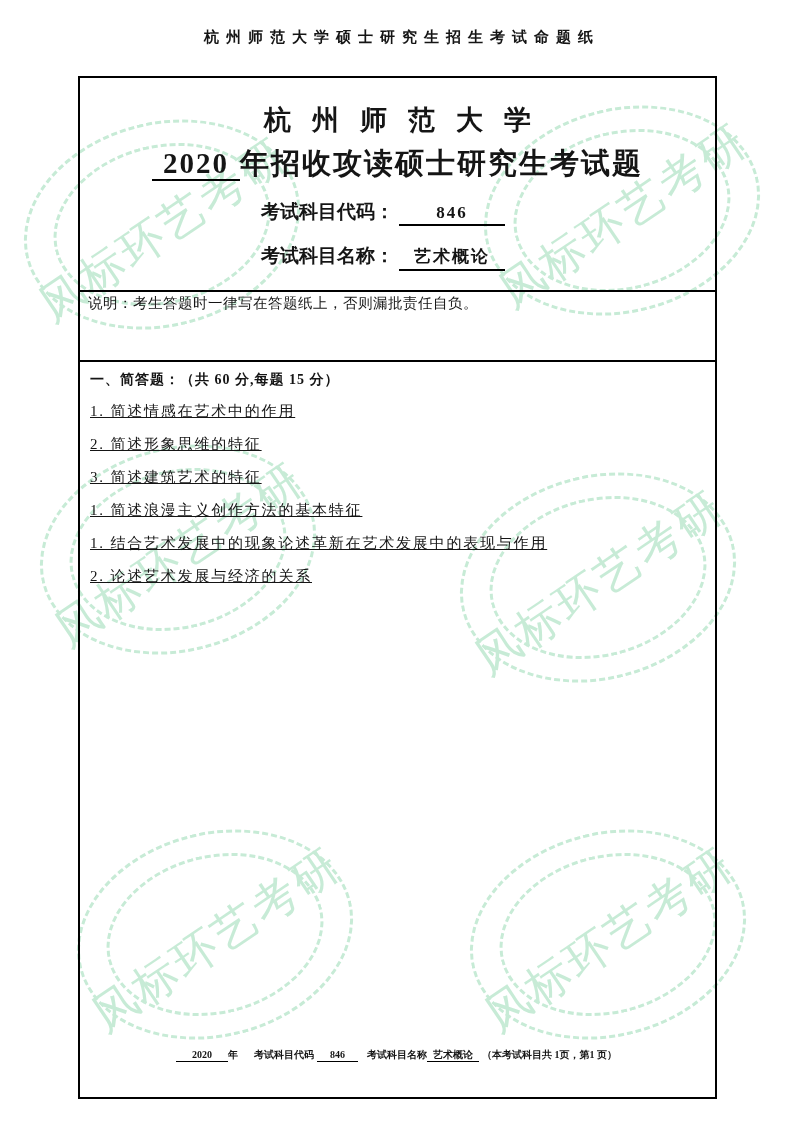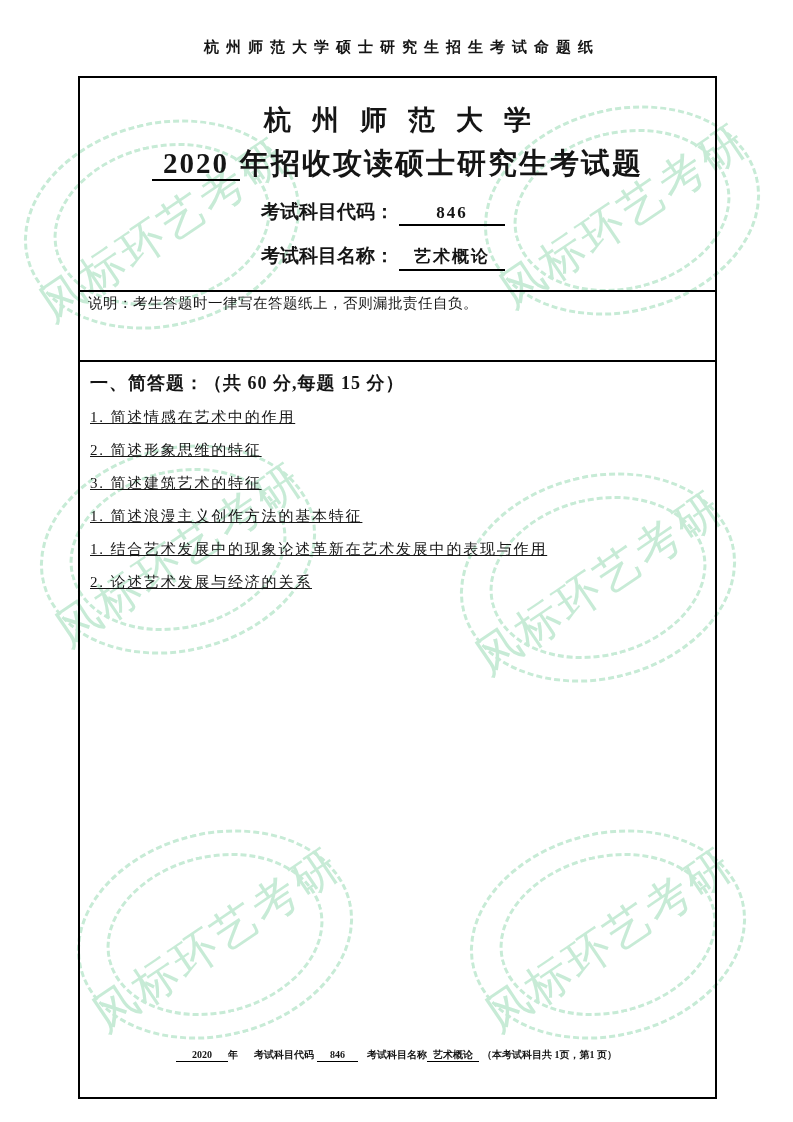--- a/index.html
+++ b/index.html
@@ -32,21 +32,21 @@
   .s2 { left: 482px; top: 108px; }
   .s3 { left: 38px;  top: 447px; }
   .s4 { left: 458px; top: 475px; }
   .s5 { left: 75px;  top: 832px; }
   .s6 { left: 468px; top: 832px; }
 
   
   .content { position: absolute; inset: 0; z-index: 1; }
 
   .page-header {
-    position: absolute; top: 38px; left: 0; width: 100%;
+    position: absolute; top: 28px; left: 0; width: 100%;
     text-align: center; font-weight: bold; font-size: 15px;
     letter-spacing: 7px; white-space: nowrap; padding-left: 11px;
   }
 
   .main-box {
     position: absolute; left: 78px; top: 76px;
     width: 639px; height: 1023px;
     border: 2px solid #000;
   }
 
@@ -71,21 +71,21 @@
   }
 
   .notice-row {
     position: absolute; top: 212px; left: 0; right: 0; height: 72px;
     border-top: 2px solid #000; border-bottom: 2px solid #000;
     padding: 2px 8px; font-size: 14.5px; letter-spacing: 0.5px;
   }
 
   .questions { position: absolute; top: 284px; left: 10px; right: 10px; }
   .section-heading {
-    font-weight: bold; font-size: 18px; letter-spacing: 1px;
+    font-weight: bold; font-size: 14px; letter-spacing: 1px;
     margin-top: 9px; white-space: nowrap;
   }
   .section-heading.second { margin-top: 35px; }
   .question-item {
     font-size: 15px; letter-spacing: 1.8px; margin-top: 12px;
     line-height: 21px; white-space: nowrap; text-decoration: underline;
   }
 
   .page-footer {
     position: absolute; top: 1048px; left: 0; width: 100%;

